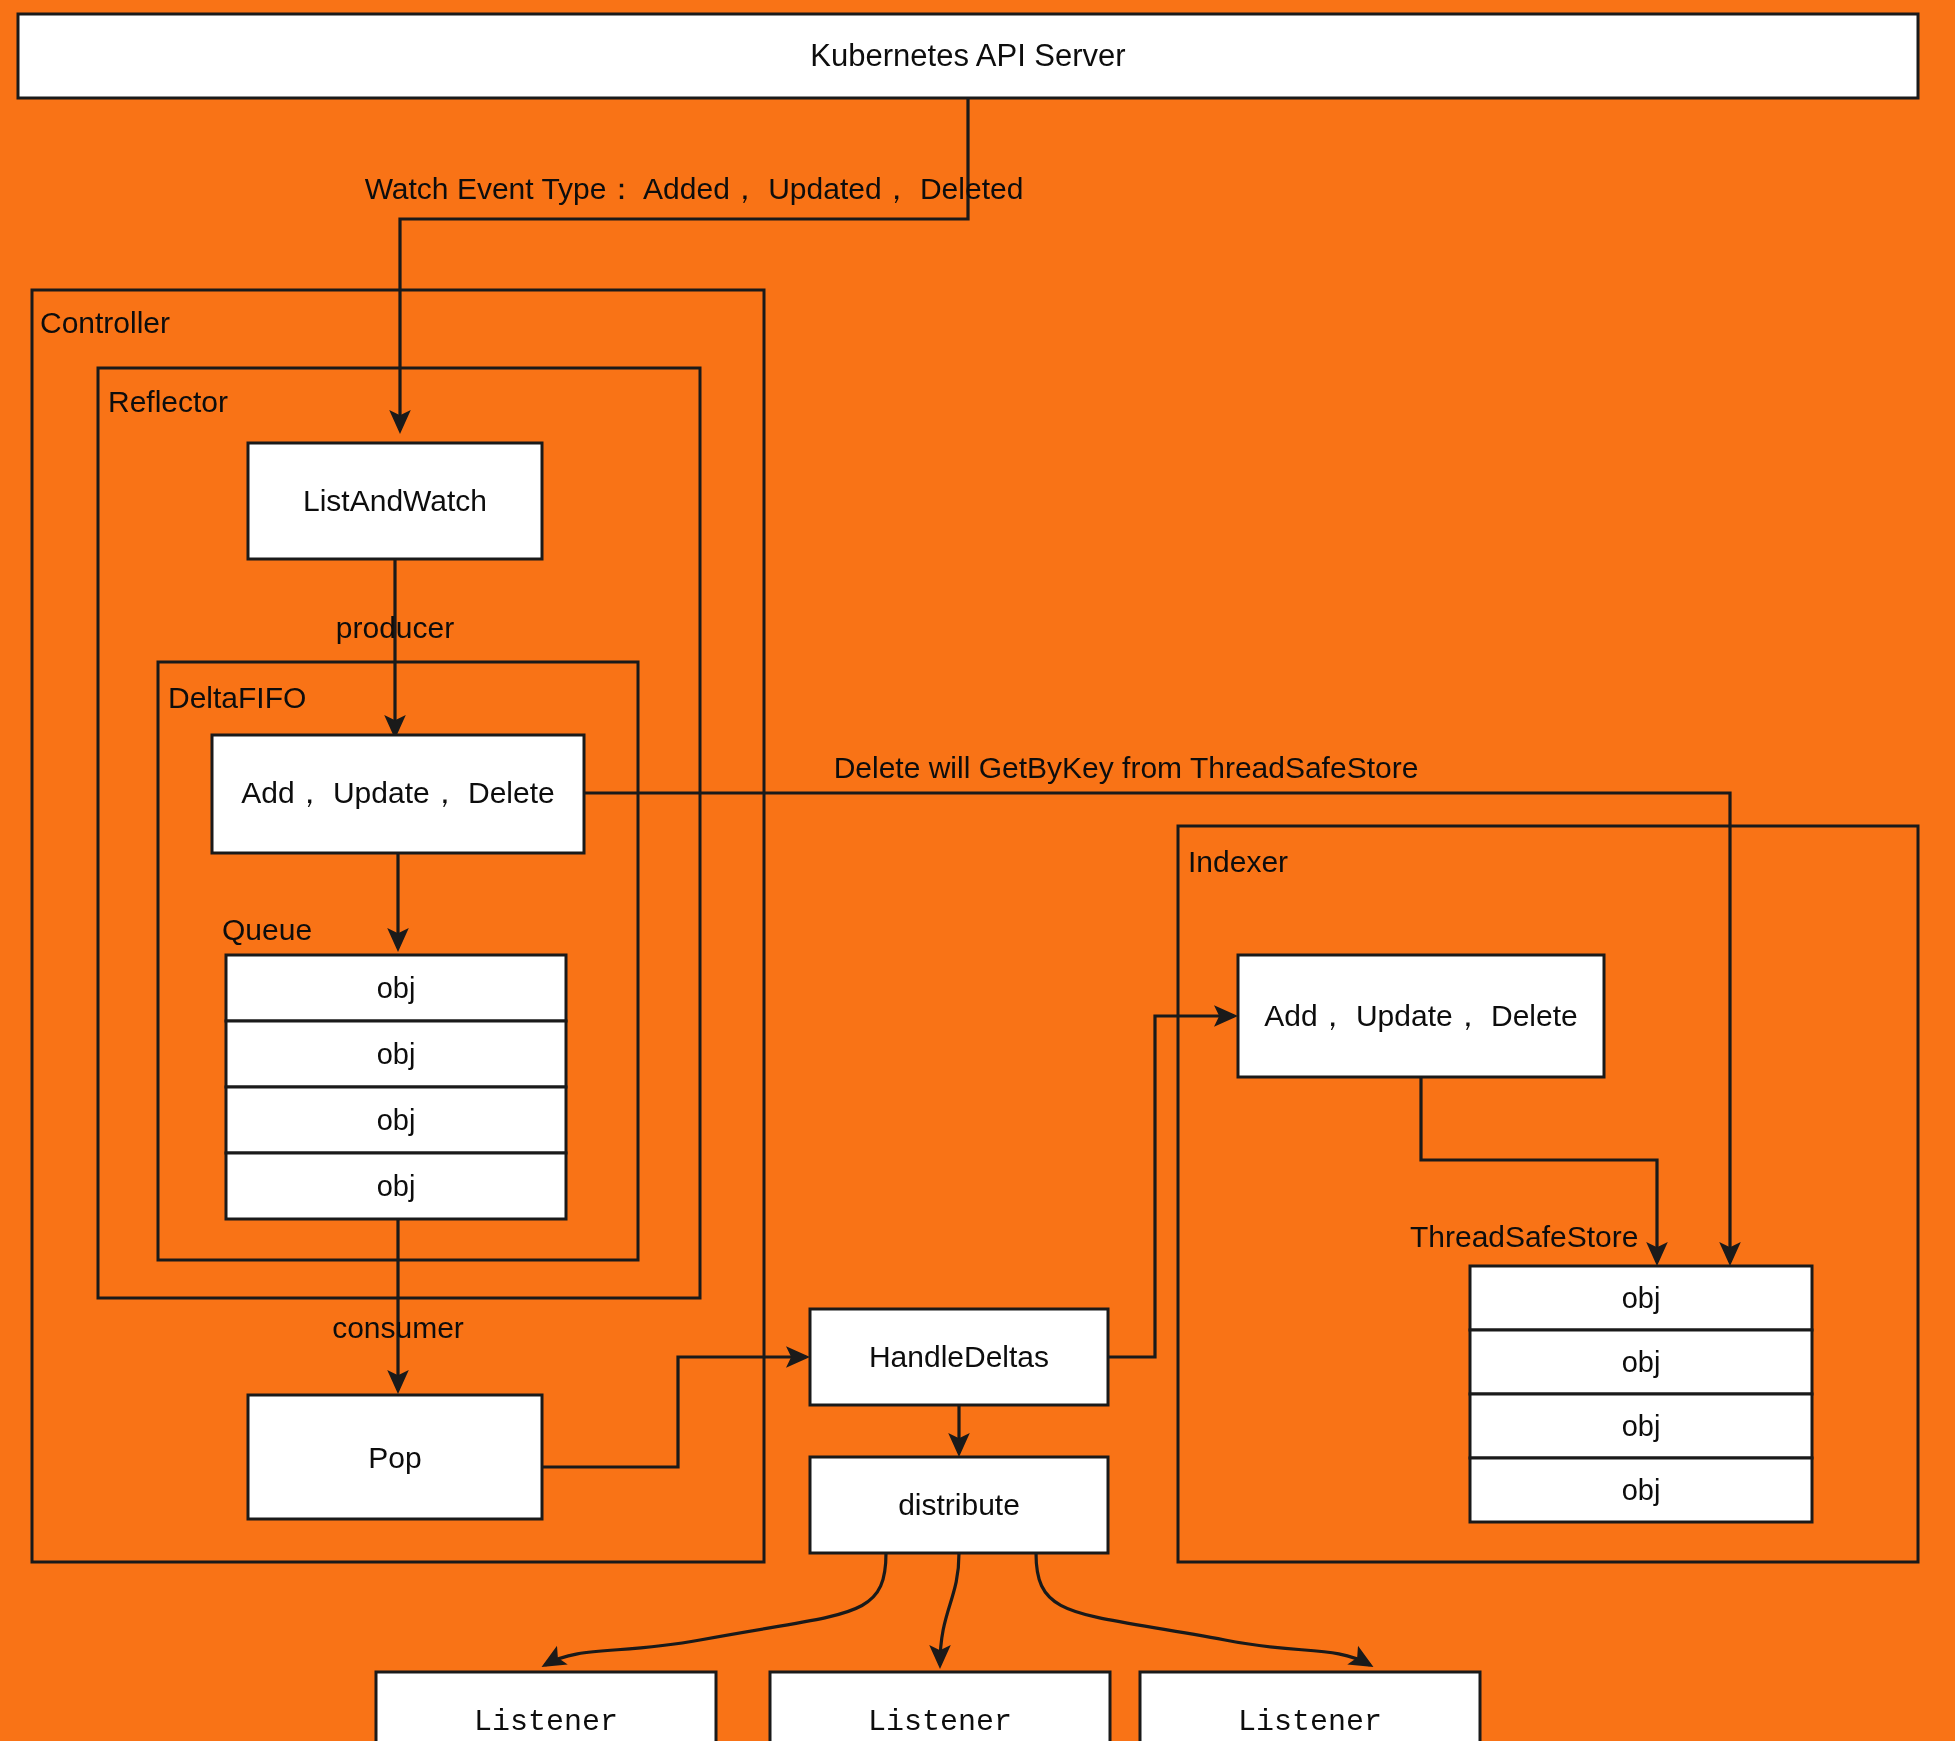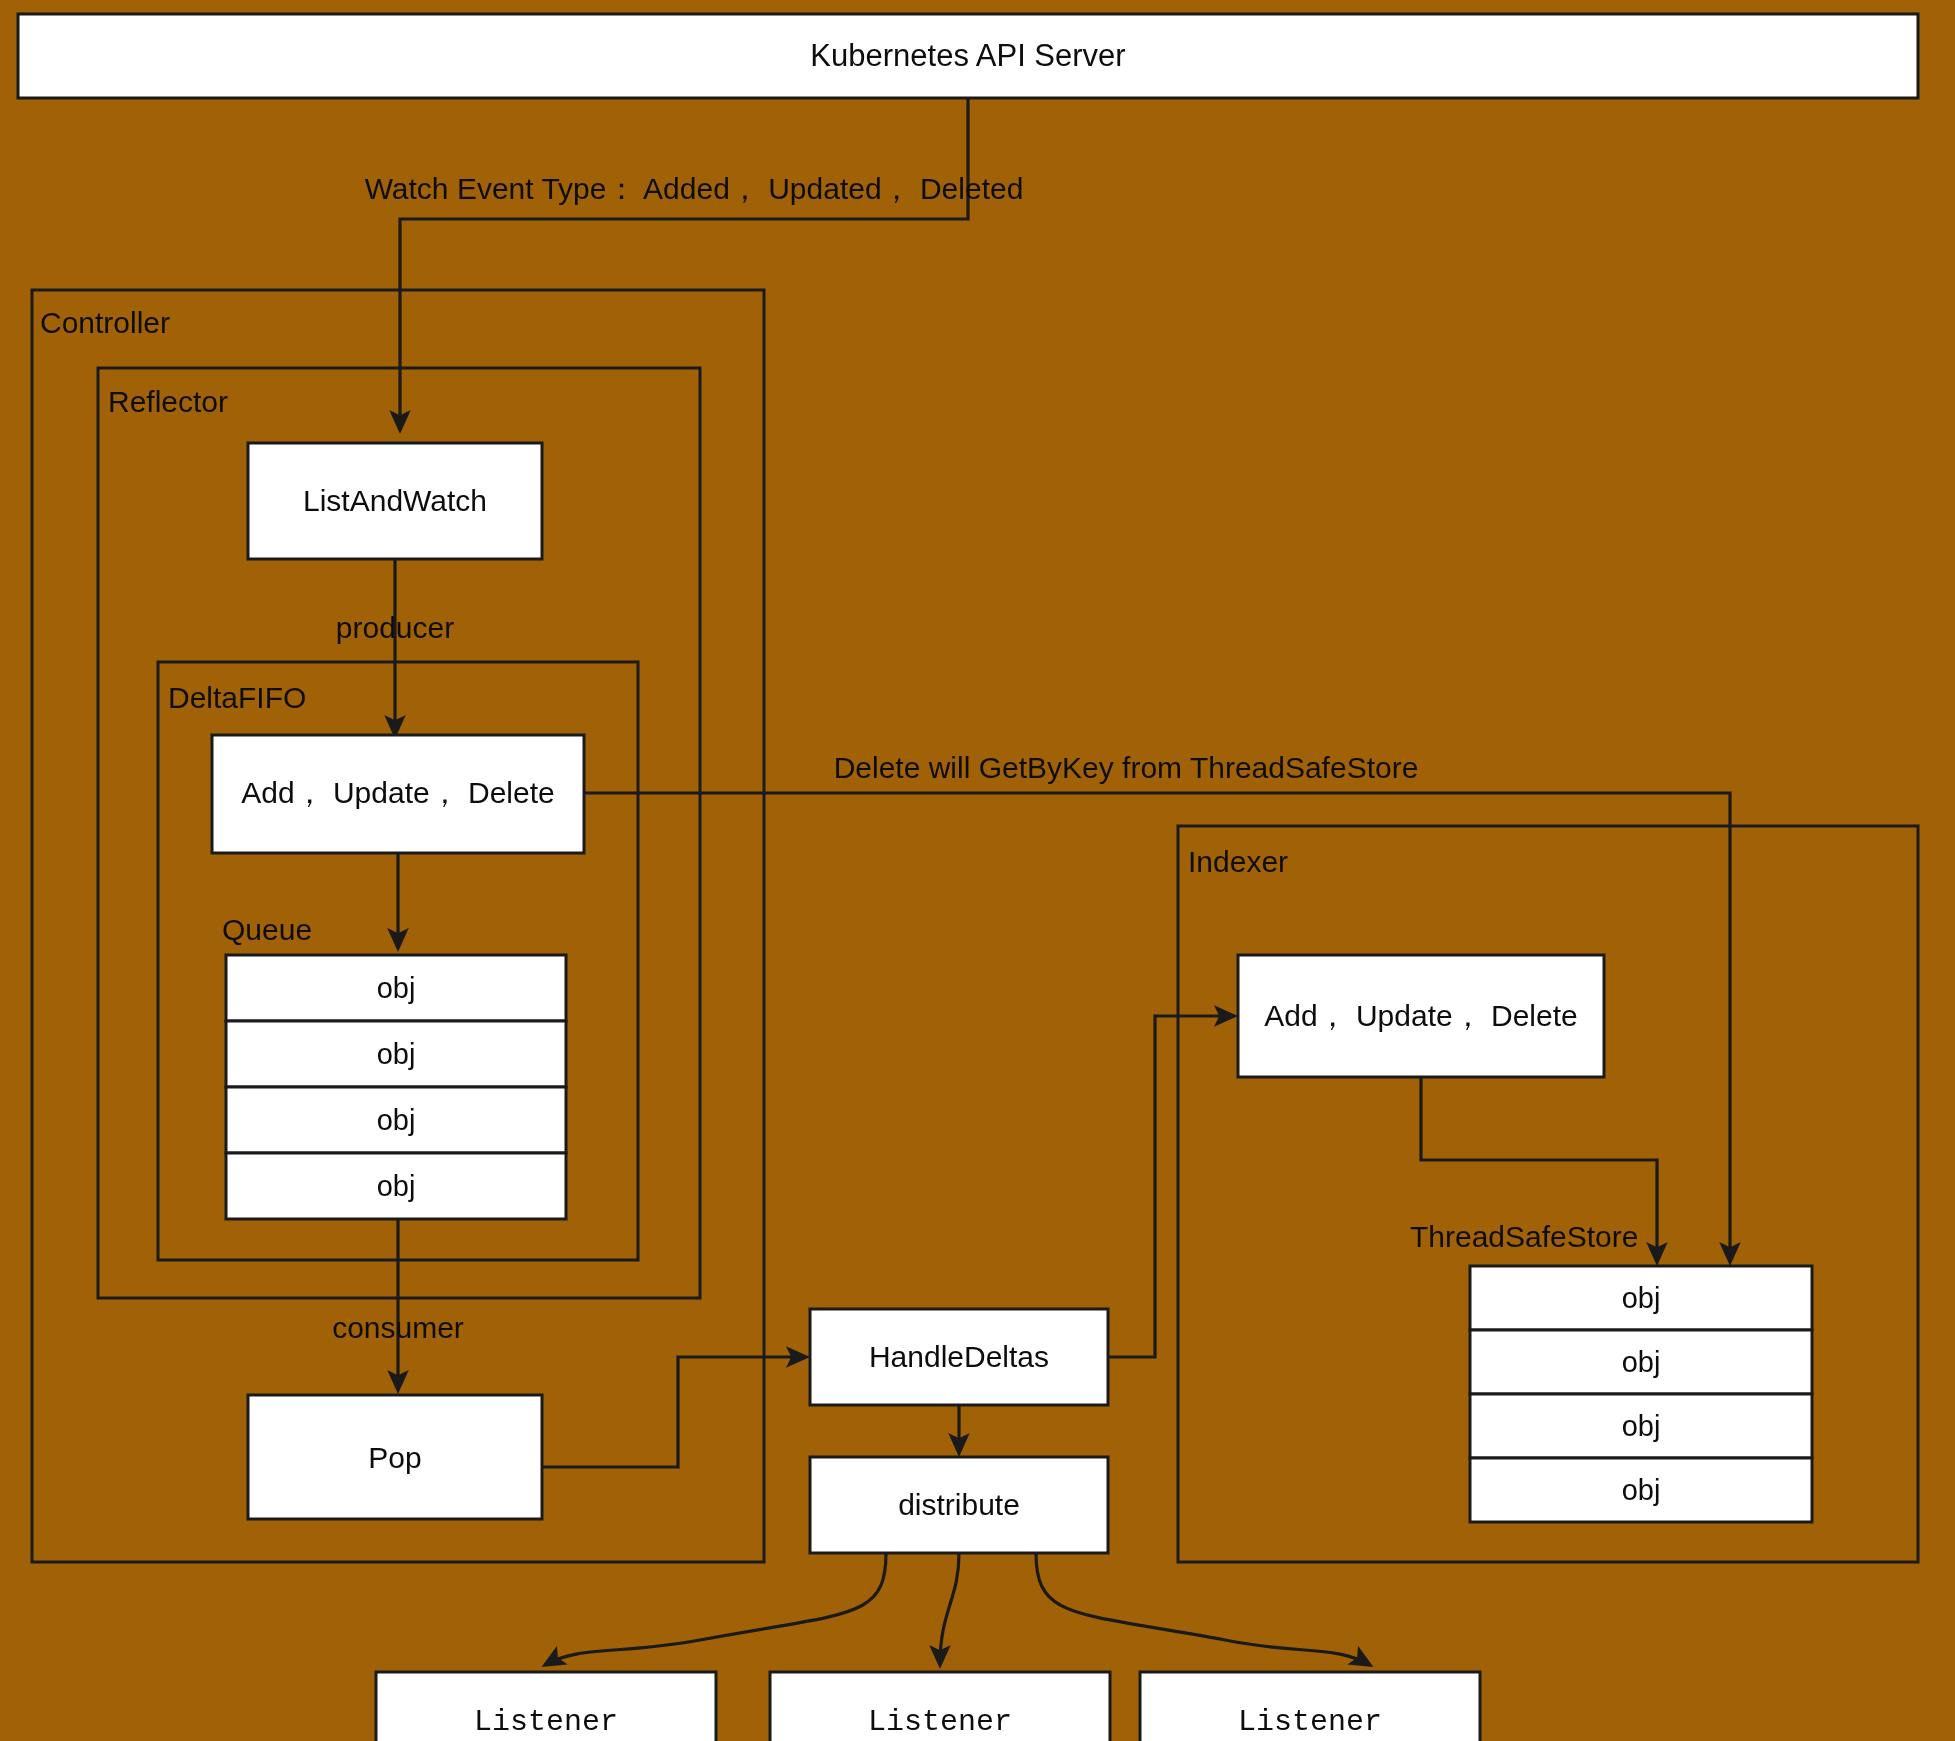--- a/index.html
+++ b/index.html
@@ -4,21 +4,21 @@
 <style>
   html, body {
     margin: 0;
     padding: 0;
     background: #ffffff;
   }
   #canvas {
     position: relative;
     width: 1955px;
     height: 1741px;
-    background: #a16207;
+    background: #f97316;
     font-family: "Liberation Sans", sans-serif;
     overflow: hidden;
   }
   svg.layer {
     position: absolute;
     top: 0;
     left: 0;
     width: 1955px;
     height: 1741px;
   }

